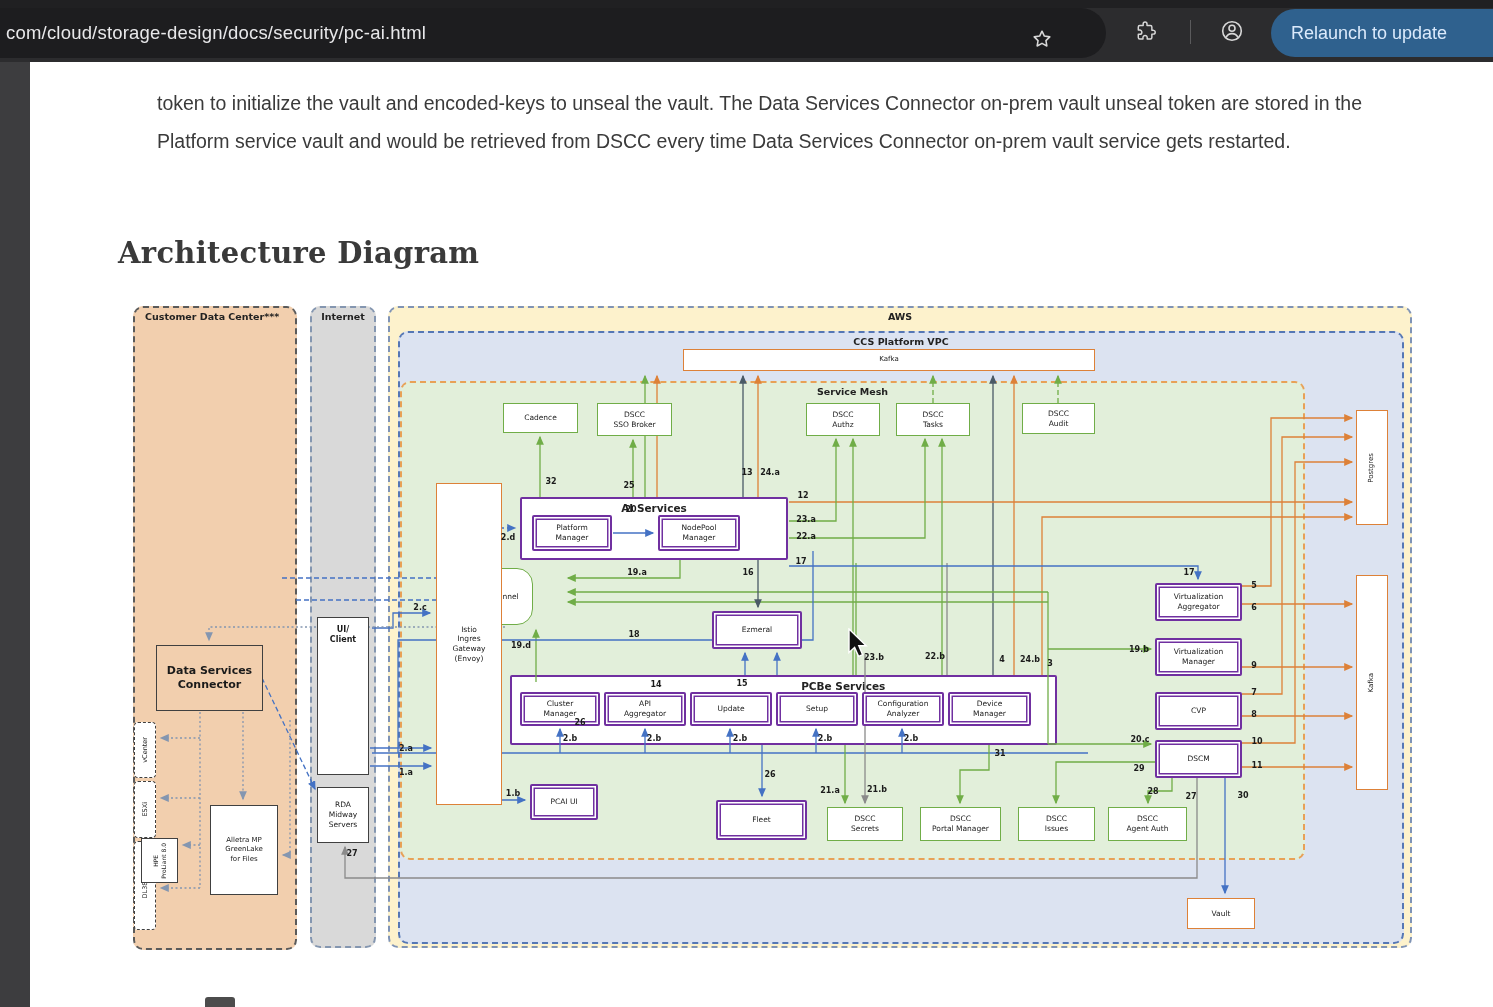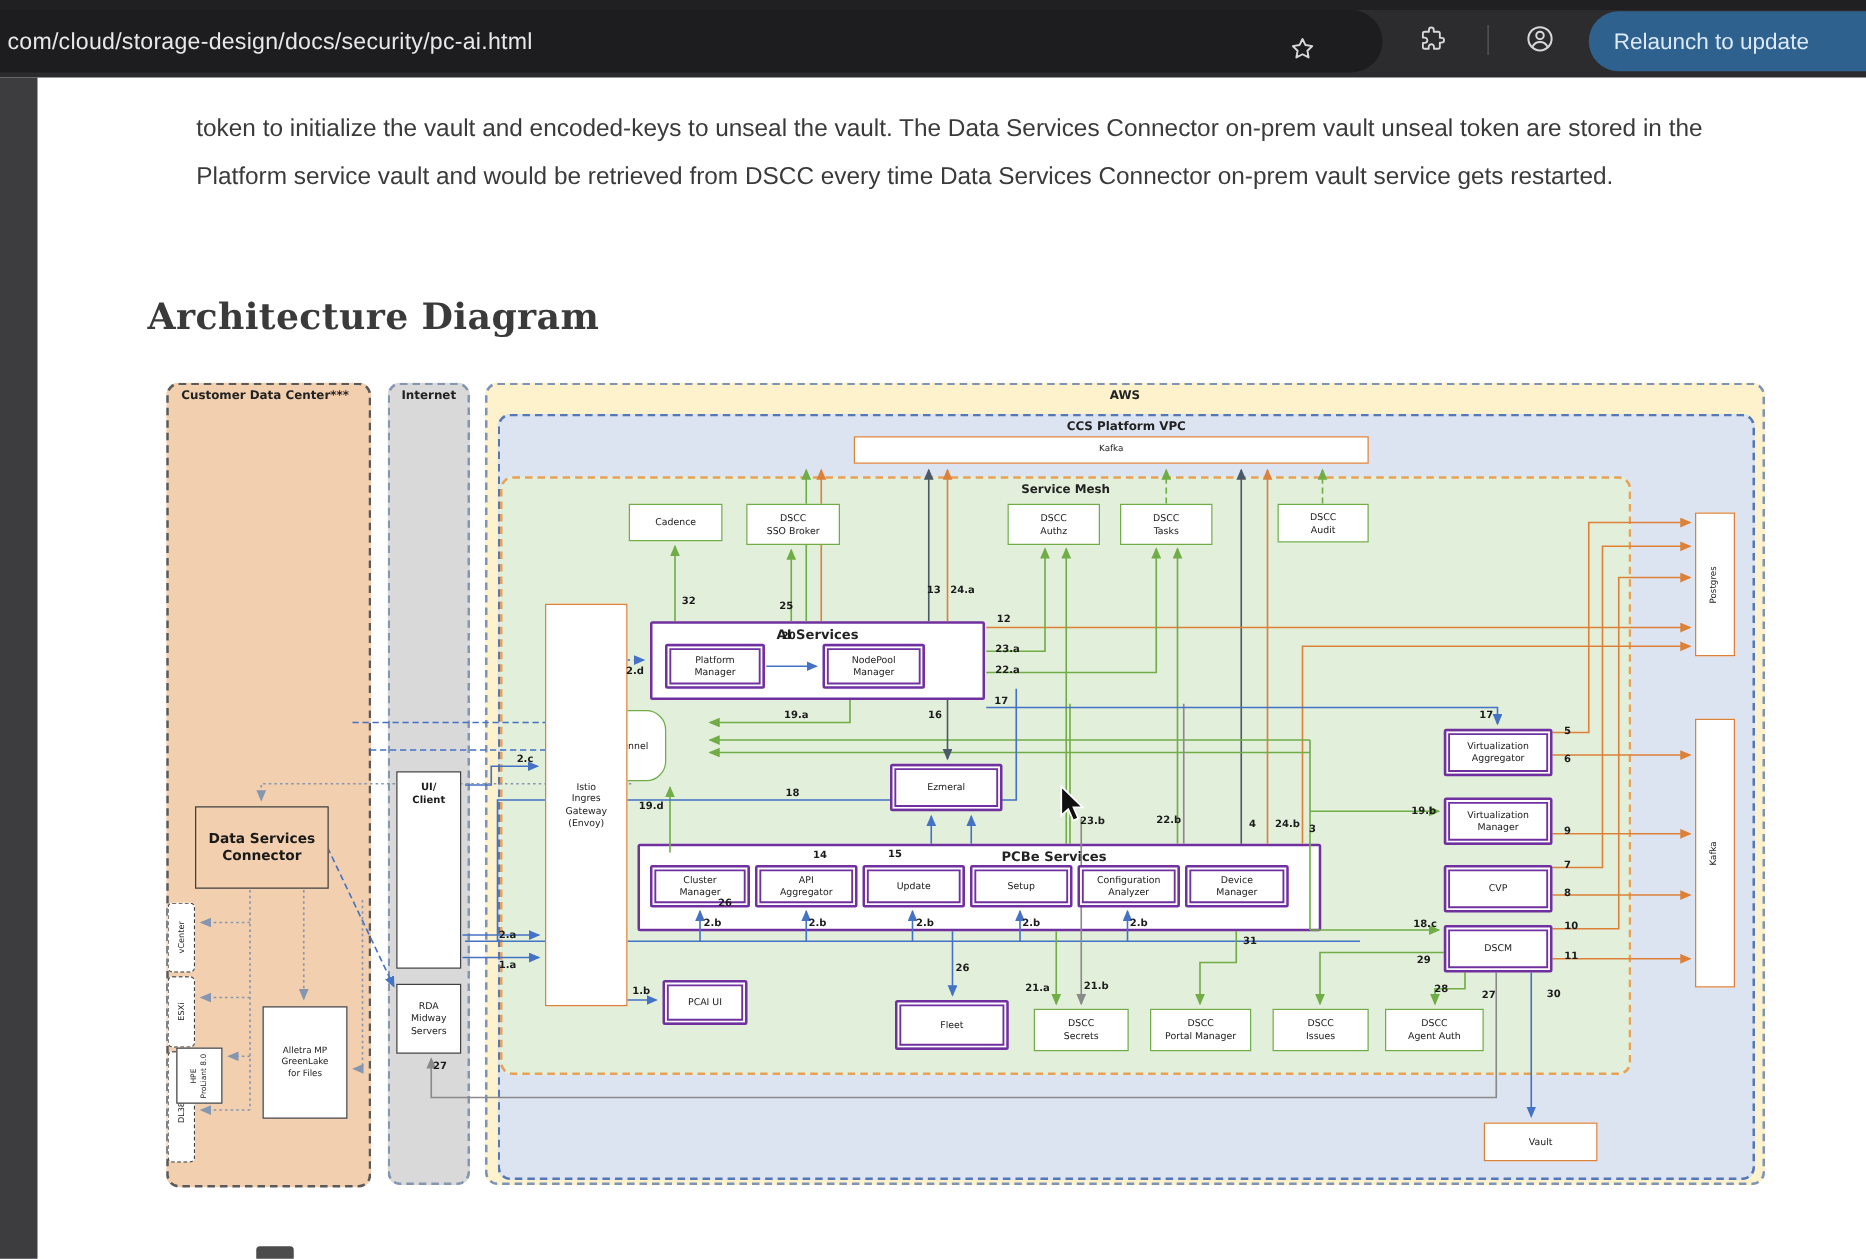--- a/index.html
+++ b/index.html
@@ -305,21 +305,21 @@
     </div>
     <div class="node n-p" style="left: 1155px; top: 740px; width: 87px; height: 38px;">
       <span>DSCM</span>
     </div>
     <div class="node n-o vert" style="left: 1356px; top: 410px; width: 32px; height: 115px; font-size: 7px;">
       <span>Postgres</span>
     </div>
     <div class="node n-o vert" style="left: 1356px; top: 575px; width: 32px; height: 215px; font-size: 7px;">
       <span>Kafka</span>
     </div>
-    <div class="node n-o" style="left: 1187px; top: 898px; width: 91px; height: 31px;">
+    <div class="node n-o" style="left: 1187px; top: 898px; width: 68px; height: 31px;">
       <span>Vault</span>
     </div>
     <div class="node n-k bg-tan bold" style="left: 156px; top: 645px; width: 107px; height: 66px; font-size: 11px;">
       <span>Data Services
 Connector</span>
     </div>
     <div class="node n-k bold va-top" style="left: 317px; top: 617px; width: 52px; height: 158px; font-size: 8px;">
       <span>UI/
 Client</span>
     </div>
@@ -359,21 +359,21 @@
     <span class="elabel" style="left: 637px; top: 572px;">19.a</span>
     <span class="elabel" style="left: 748px; top: 572px;">16</span>
     <span class="elabel" style="left: 634px; top: 634px;">18</span>
     <span class="elabel" style="left: 521px; top: 645px;">19.d</span>
     <span class="elabel" style="left: 420px; top: 607px;">2.c</span>
     <span class="elabel" style="left: 406px; top: 748px;">2.a</span>
     <span class="elabel" style="left: 406px; top: 772px;">1.a</span>
     <span class="elabel" style="left: 513px; top: 793px;">1.b</span>
     <span class="elabel" style="left: 352px; top: 853px;">27</span>
     <span class="elabel" style="left: 656px; top: 684px;">14</span>
-    <span class="elabel" style="left: 716px; top: 683px;">15</span>
+    <span class="elabel" style="left: 742px; top: 683px;">15</span>
     <span class="elabel" style="left: 580px; top: 722px;">26</span>
     <span class="elabel" style="left: 570px; top: 738px;">2.b</span>
     <span class="elabel" style="left: 654px; top: 738px;">2.b</span>
     <span class="elabel" style="left: 740px; top: 738px;">2.b</span>
     <span class="elabel" style="left: 825px; top: 738px;">2.b</span>
     <span class="elabel" style="left: 911px; top: 738px;">2.b</span>
     <span class="elabel" style="left: 770px; top: 774px;">26</span>
     <span class="elabel" style="left: 830px; top: 790px;">21.a</span>
     <span class="elabel" style="left: 877px; top: 789px;">21.b</span>
     <span class="elabel" style="left: 874px; top: 657px;">23.b</span>
@@ -382,21 +382,21 @@
     <span class="elabel" style="left: 1030px; top: 659px;">24.b</span>
     <span class="elabel" style="left: 1050px; top: 663px;">3</span>
     <span class="elabel" style="left: 1000px; top: 753px;">31</span>
     <span class="elabel" style="left: 1189px; top: 572px;">17</span>
     <span class="elabel" style="left: 1254px; top: 585px;">5</span>
     <span class="elabel" style="left: 1254px; top: 607px;">6</span>
     <span class="elabel" style="left: 1139px; top: 649px;">19.b</span>
     <span class="elabel" style="left: 1254px; top: 665px;">9</span>
     <span class="elabel" style="left: 1254px; top: 692px;">7</span>
     <span class="elabel" style="left: 1254px; top: 714px;">8</span>
-    <span class="elabel" style="left: 1140px; top: 739px;">18.c</span>
+    <span class="elabel" style="left: 1140px; top: 739px;">20.c</span>
     <span class="elabel" style="left: 1257px; top: 741px;">10</span>
     <span class="elabel" style="left: 1139px; top: 768px;">29</span>
     <span class="elabel" style="left: 1257px; top: 765px;">11</span>
     <span class="elabel" style="left: 1153px; top: 791px;">28</span>
     <span class="elabel" style="left: 1191px; top: 796px;">27</span>
     <span class="elabel" style="left: 1243px; top: 795px;">30</span>
   </div>
 
 <svg id="cursor" width="26" height="30" viewBox="0 0 13 15">
   <path d="M1,0.5 L1,12.2 L3.8,9.7 L5.8,14.2 L7.8,13.3 L5.9,8.9 L9.6,8.9 Z" fill="#111" stroke="#fff" stroke-width="0.7"></path>

